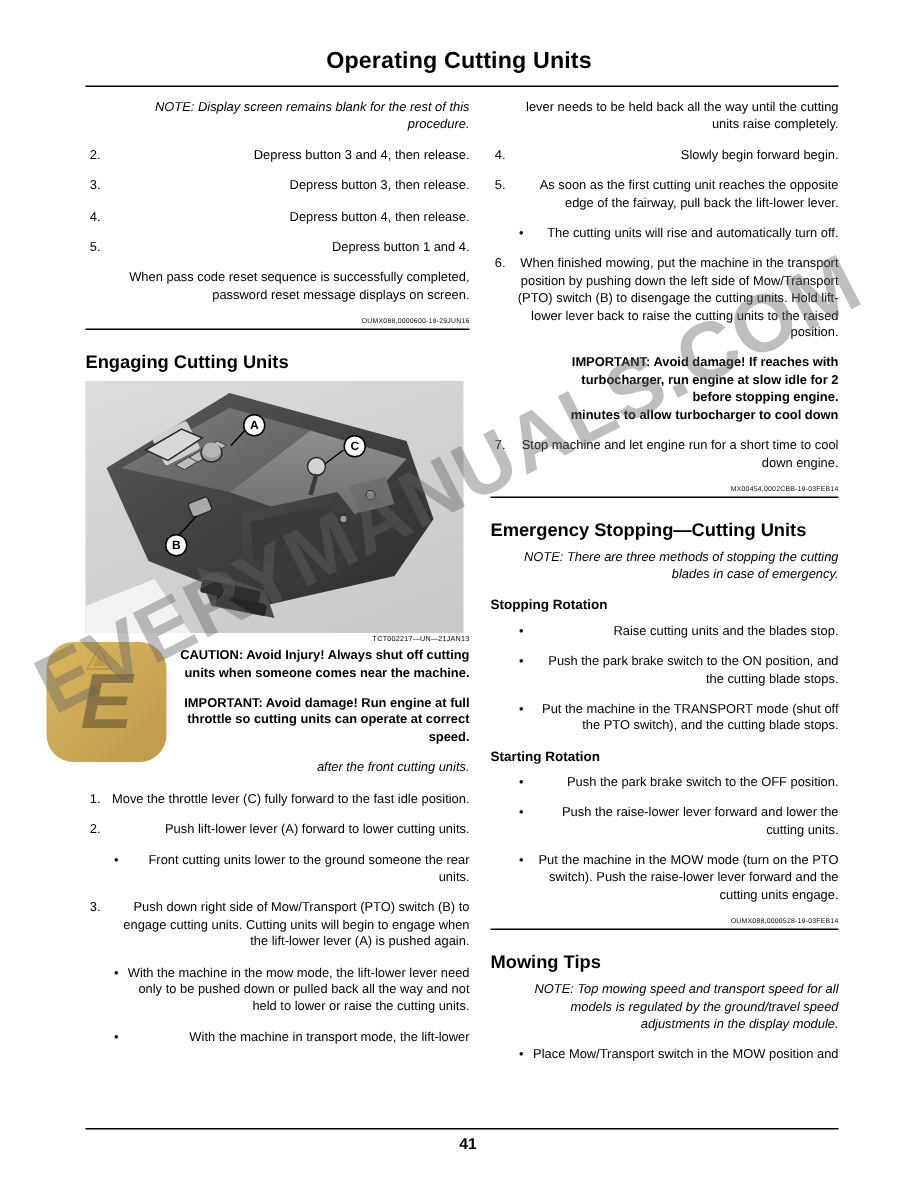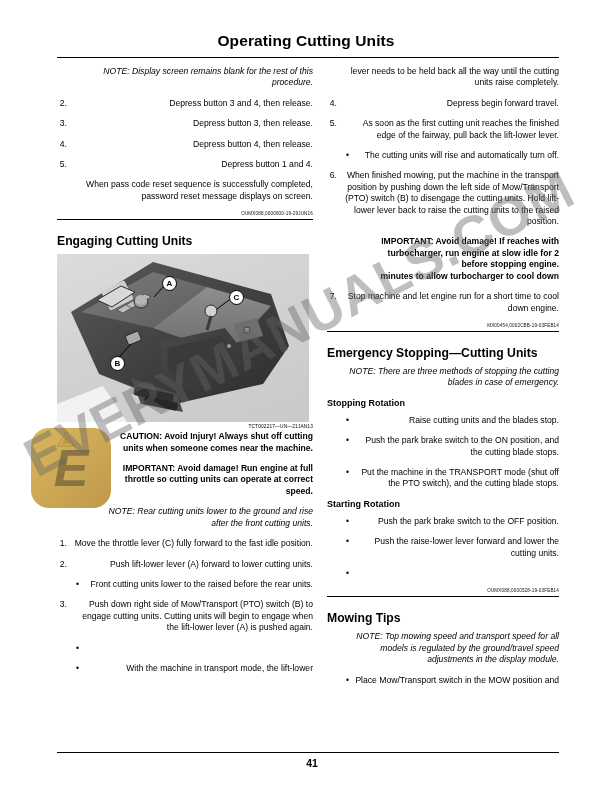--- a/index.html
+++ b/index.html
@@ -262,66 +262,66 @@
       <span class="ctext" style="padding-left:0;">units when someone comes near the machine.</span>
     </div>
 
     <div class="imp">
       <span class="hang">IMPORTANT: Avoid damage! Run engine at full</span>
       <span style="display:block; padding-left:22px;">throttle so cutting units can operate at correct</span>
       <span style="display:block; padding-left:22px;">speed.</span>
     </div>
 
     <div class="note">
-      <span class="hang">NOTE: Rear cutting units lower to the ground and rise</span>
       <span class="cont">after the front cutting units.</span>
     </div>
 
     <div class="step">
       <span class="num">1.</span>
       <span class="txt">Move the throttle lever (C) fully forward to the fast idle position.</span>
     </div>
     <div class="step">
       <span class="num">2.</span>
       <span class="txt">Push lift-lower lever (A) forward to lower cutting units.</span>
     </div>
 
     <div class="bullet">
       <span class="dot">•</span>
-      <span class="txt">Front cutting units lower to the raised before the rear units.</span>
+      <span class="txt">Front cutting units lower to the ground someone the rear units.</span>
     </div>
 
     <div class="step">
       <span class="num">3.</span>
       <span class="txt">Push down right side of Mow/Transport (PTO) switch (B) to engage cutting units. Cutting units will begin to engage when the lift-lower lever (A) is pushed again.</span>
     </div>
 
     <div class="bullet">
       <span class="dot">•</span>
+      <span class="txt">With the machine in the mow mode, the lift-lower lever need only to be pushed down or pulled back all the way and not held to lower or raise the cutting units.</span>
     </div>
     <div class="bullet">
       <span class="dot">•</span>
       <span class="txt">With the machine in transport mode, the lift-lower</span>
     </div>
   </div>
 
   <div class="col col-right">
 
     <div class="para" style="padding-left:16px;">
       <span>lever needs to be held back all the way until the</span>
       <span>cutting units raise completely.</span>
     </div>
 
     <div class="step">
       <span class="num">4.</span>
-      <span class="txt">Depress begin forward travel.</span>
+      <span class="txt">Slowly begin forward begin.</span>
     </div>
     <div class="step">
       <span class="num">5.</span>
-      <span class="txt">As soon as the first cutting unit reaches the finished edge of the fairway, pull back the lift-lower lever.</span>
+      <span class="txt">As soon as the first cutting unit reaches the opposite edge of the fairway, pull back the lift-lower lever.</span>
     </div>
 
     <div class="bullet">
       <span class="dot">•</span>
       <span class="txt">The cutting units will rise and automatically turn off.</span>
     </div>
 
     <div class="step">
       <span class="num">6.</span>
       <span class="txt">When finished mowing, put the machine in the transport position by pushing down the left side of Mow/Transport (PTO) switch (B) to disengage the cutting units. Hold lift-lower lever back to raise the cutting units to the raised position.</span>
@@ -369,20 +369,21 @@
     <div class="bullet">
       <span class="dot">•</span>
       <span class="txt">Push the park brake switch to the OFF position.</span>
     </div>
     <div class="bullet">
       <span class="dot">•</span>
       <span class="txt">Push the raise-lower lever forward and lower the cutting units.</span>
     </div>
     <div class="bullet">
       <span class="dot">•</span>
+      <span class="txt">Put the machine in the MOW mode (turn on the PTO switch). Push the raise-lower lever forward and the cutting units engage.</span>
     </div>
 
     <div class="refcode">OUMX088,0000528-19-03FEB14</div>
     <div class="sep"></div>
 
     <div class="sec-head">Mowing Tips</div>
 
     <div class="note">
       <span class="hang">NOTE: Top mowing speed and transport speed for all</span>
       <span class="cont">models is regulated by the ground/travel speed</span>

